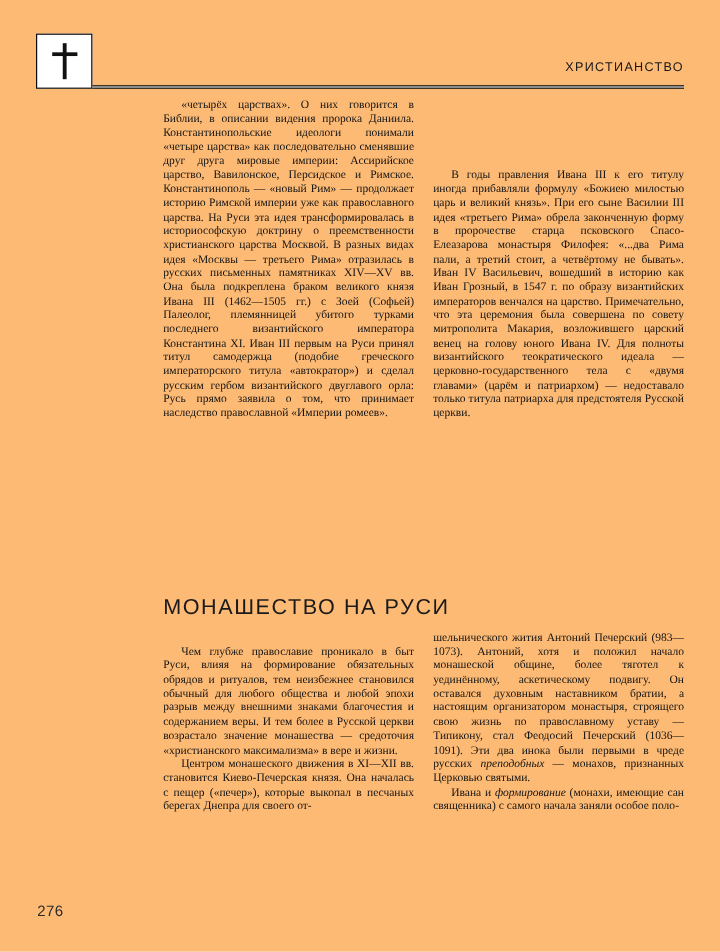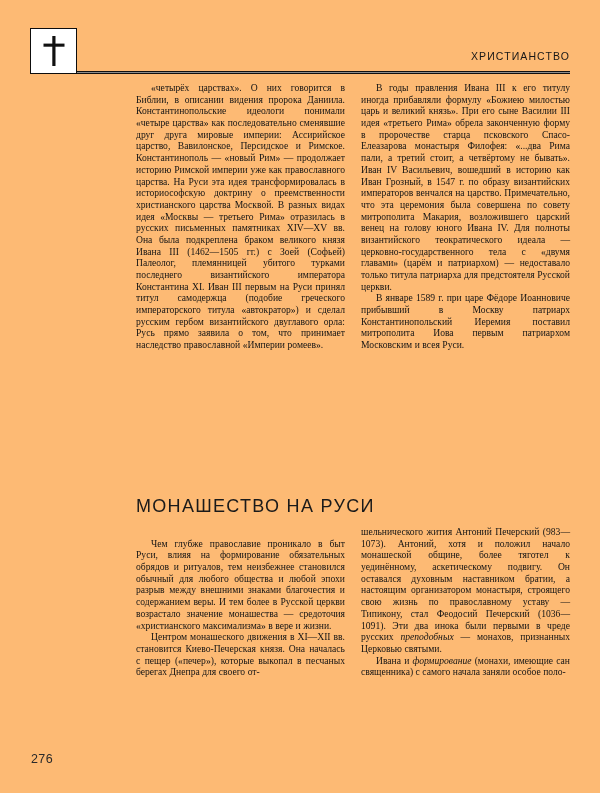--- a/index.html
+++ b/index.html
@@ -147,21 +147,20 @@
     <div class="head-rule"></div>
   </div>
 
   <div class="cols upper">
     <div class="col-row">
       <div class="col">
         <p>«четырёх царствах». О них говорится в Библии, в описании видения пророка Даниила. Константинопольские идеологи понимали «четыре царства» как последовательно сменявшие друг друга мировые империи: Ассирийское царство, Вавилонское, Персидское и Римское. Константинополь — «новый Рим» — продолжает историю Римской империи уже как православного царства. На Руси эта идея трансформировалась в историософскую доктрину о преемственности христианского царства Москвой. В разных видах идея «Москвы — третьего Рима» отразилась в русских письменных памятниках XIV—XV вв. Она была подкреплена браком великого князя Ивана III (1462—1505 гг.) с Зоей (Софьей) Палеолог, племянницей убитого турками последнего византийского императора Константина XI. Иван III первым на Руси принял титул самодержца (подобие греческого императорского титула «автократор») и сделал русским гербом византийского двуглавого орла: Русь прямо заявила о том, что принимает наследство православной «Империи ромеев».</p>
       </div>
       <div class="col">
         <p>В годы правления Ивана III к его титулу иногда прибавляли формулу «Божиею милостью царь и великий князь». При его сыне Василии III идея «третьего Рима» обрела законченную форму в пророчестве старца псковского Спасо-Елеазарова монастыря Филофея: «...два Рима пали, а третий стоит, а четвёртому не бывать». Иван IV Васильевич, вошедший в историю как Иван Грозный, в 1547 г. по образу византийских императоров венчался на царство. Примечательно, что эта церемония была совершена по совету митрополита Макария, возложившего царский венец на голову юного Ивана IV. Для полноты византийского теократического идеала — церковно-государственного тела с «двумя главами» (царём и патриархом) — недоставало только титула патриарха для предстоятеля Русской церкви.</p>
-        <p>В январе 1589 г. при царе Фёдоре Иоанновиче прибывший в Москву патриарх Константинопольский Иеремия поставил митрополита Иова первым патриархом Московским и всея Руси.</p>
       </div>
     </div>
   </div>
 
   <div class="section-heading">МОНАШЕСТВО НА РУСИ</div>
 
   <div class="cols lower">
     <div class="col-row">
       <div class="col">
         <p>Чем глубже православие проникало в быт Руси, влияя на формирование обязательных обрядов и ритуалов, тем неизбежнее становился обычный для любого общества и любой эпохи разрыв между внешними знаками благочестия и содержанием веры. И тем более в Русской церкви возрастало значение монашества — средоточия «христианского максимализма» в вере и жизни.</p>

